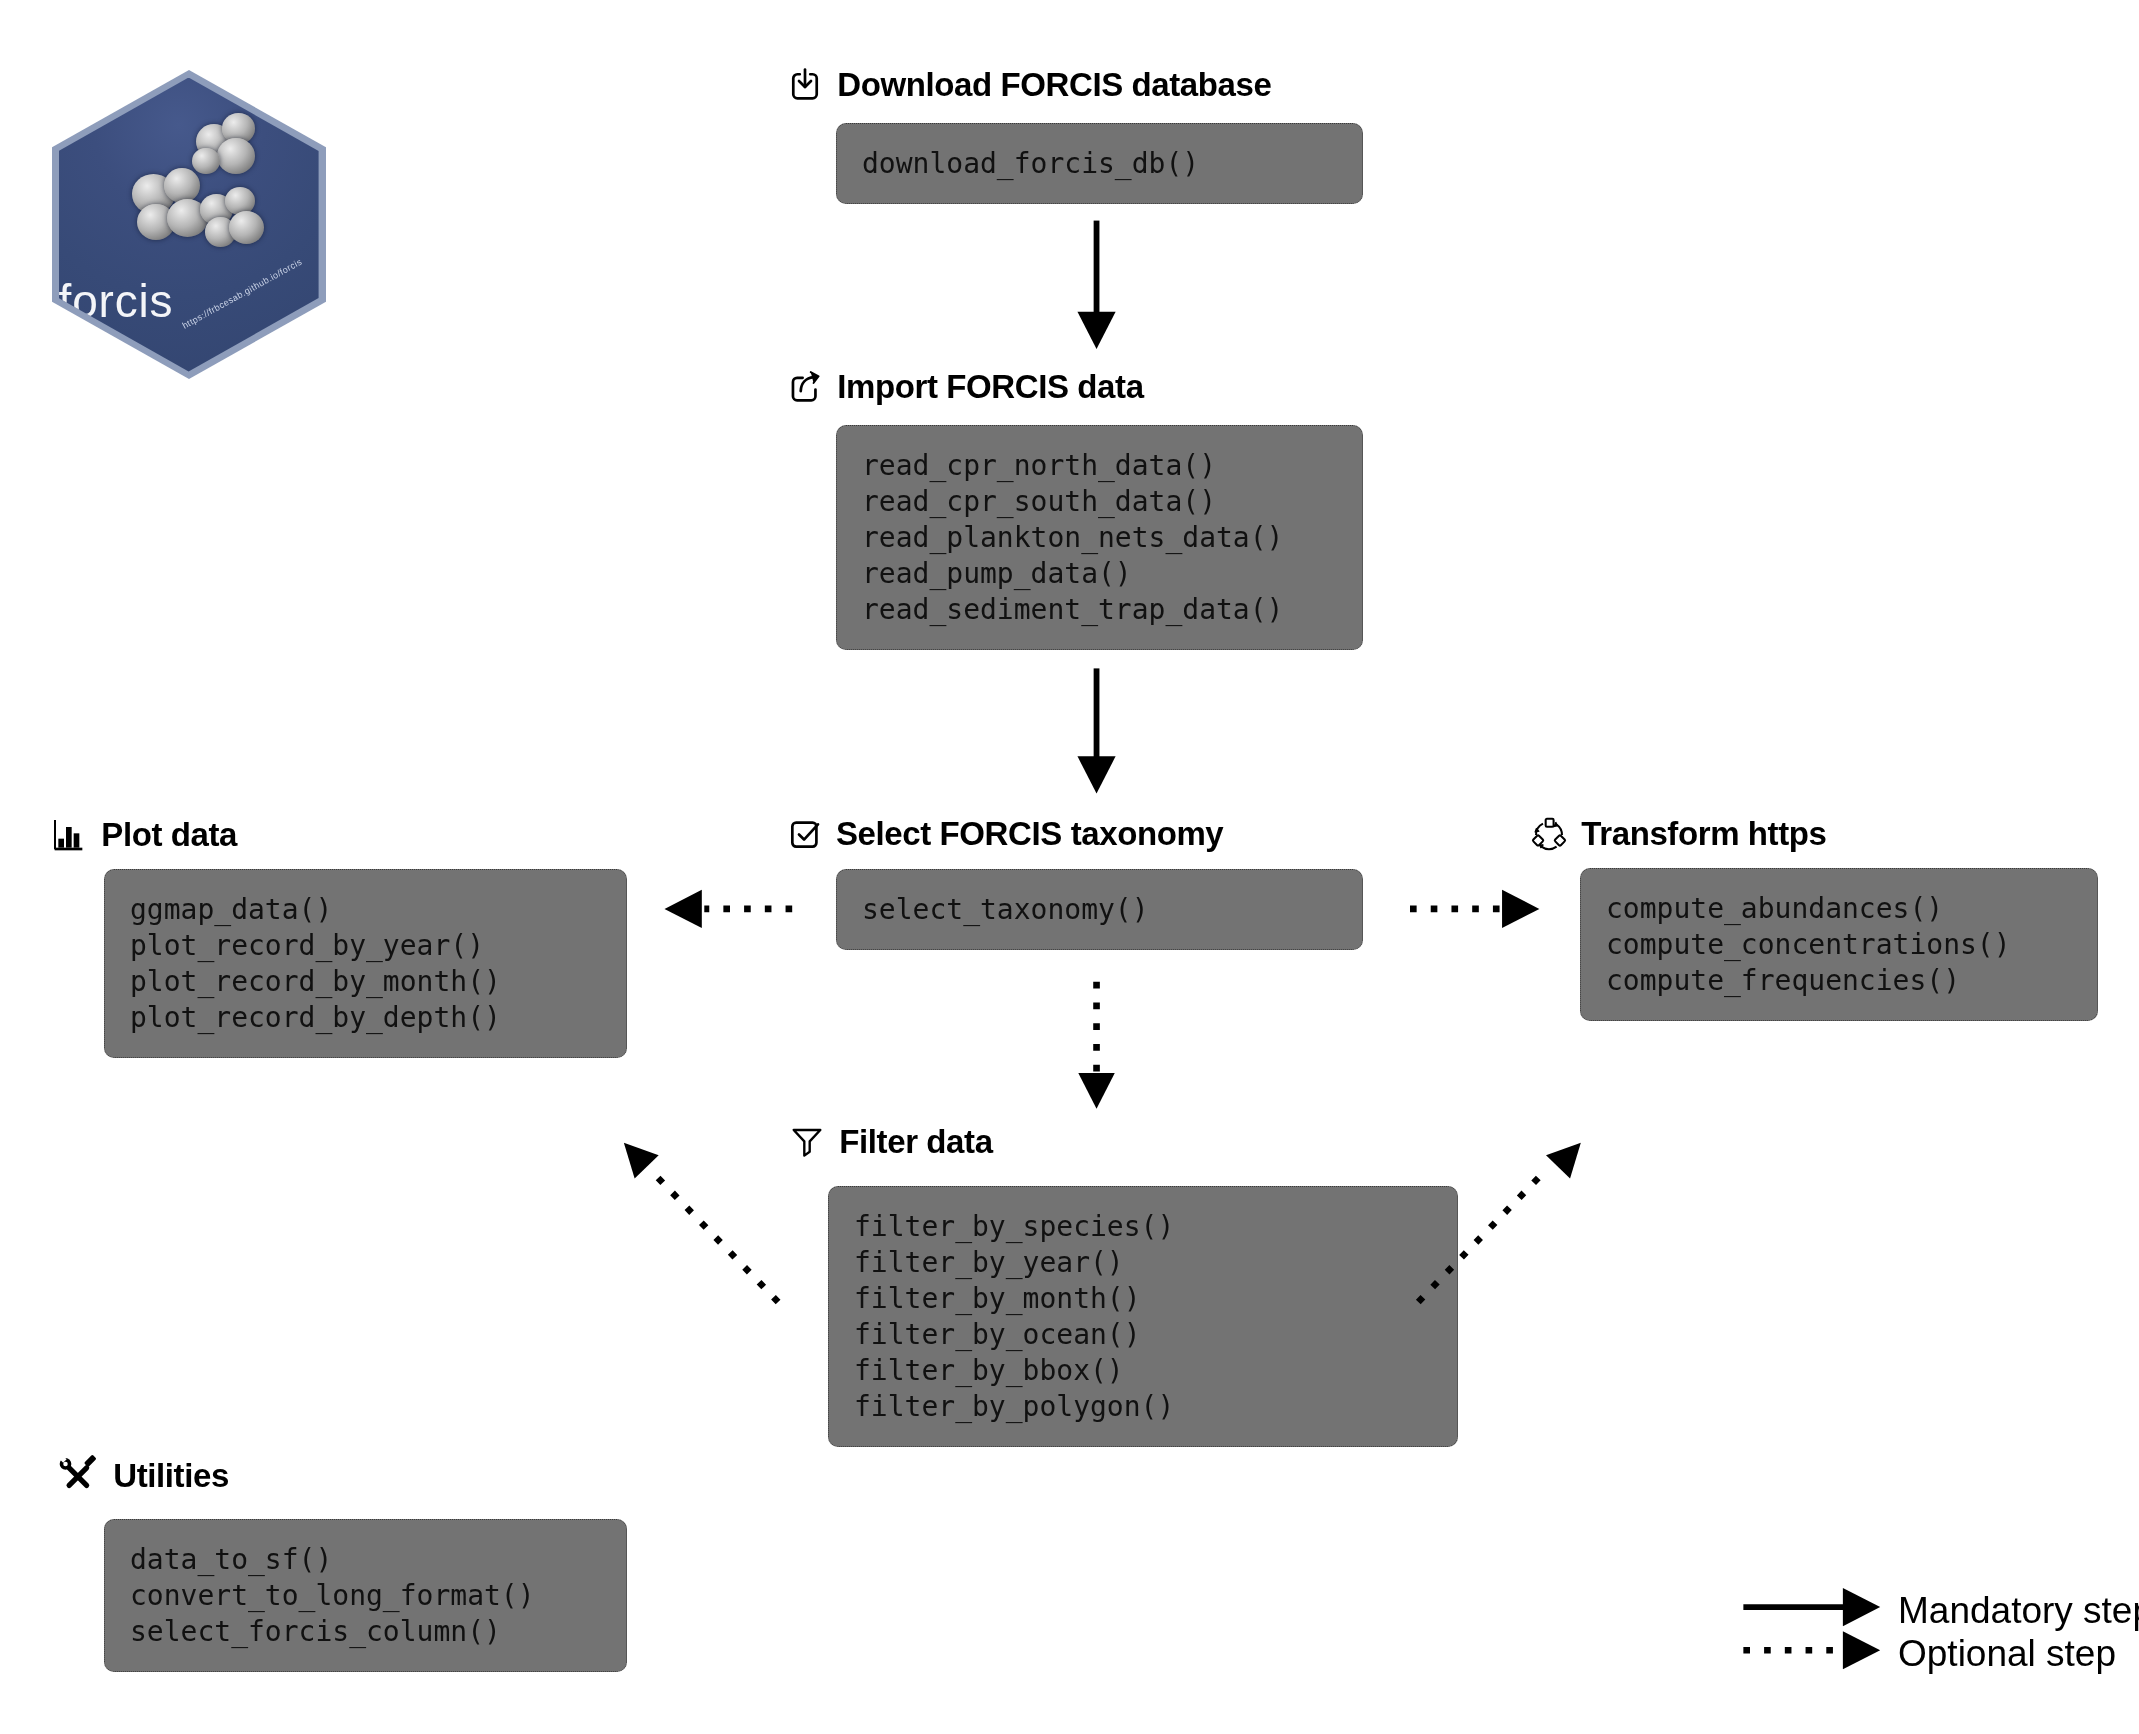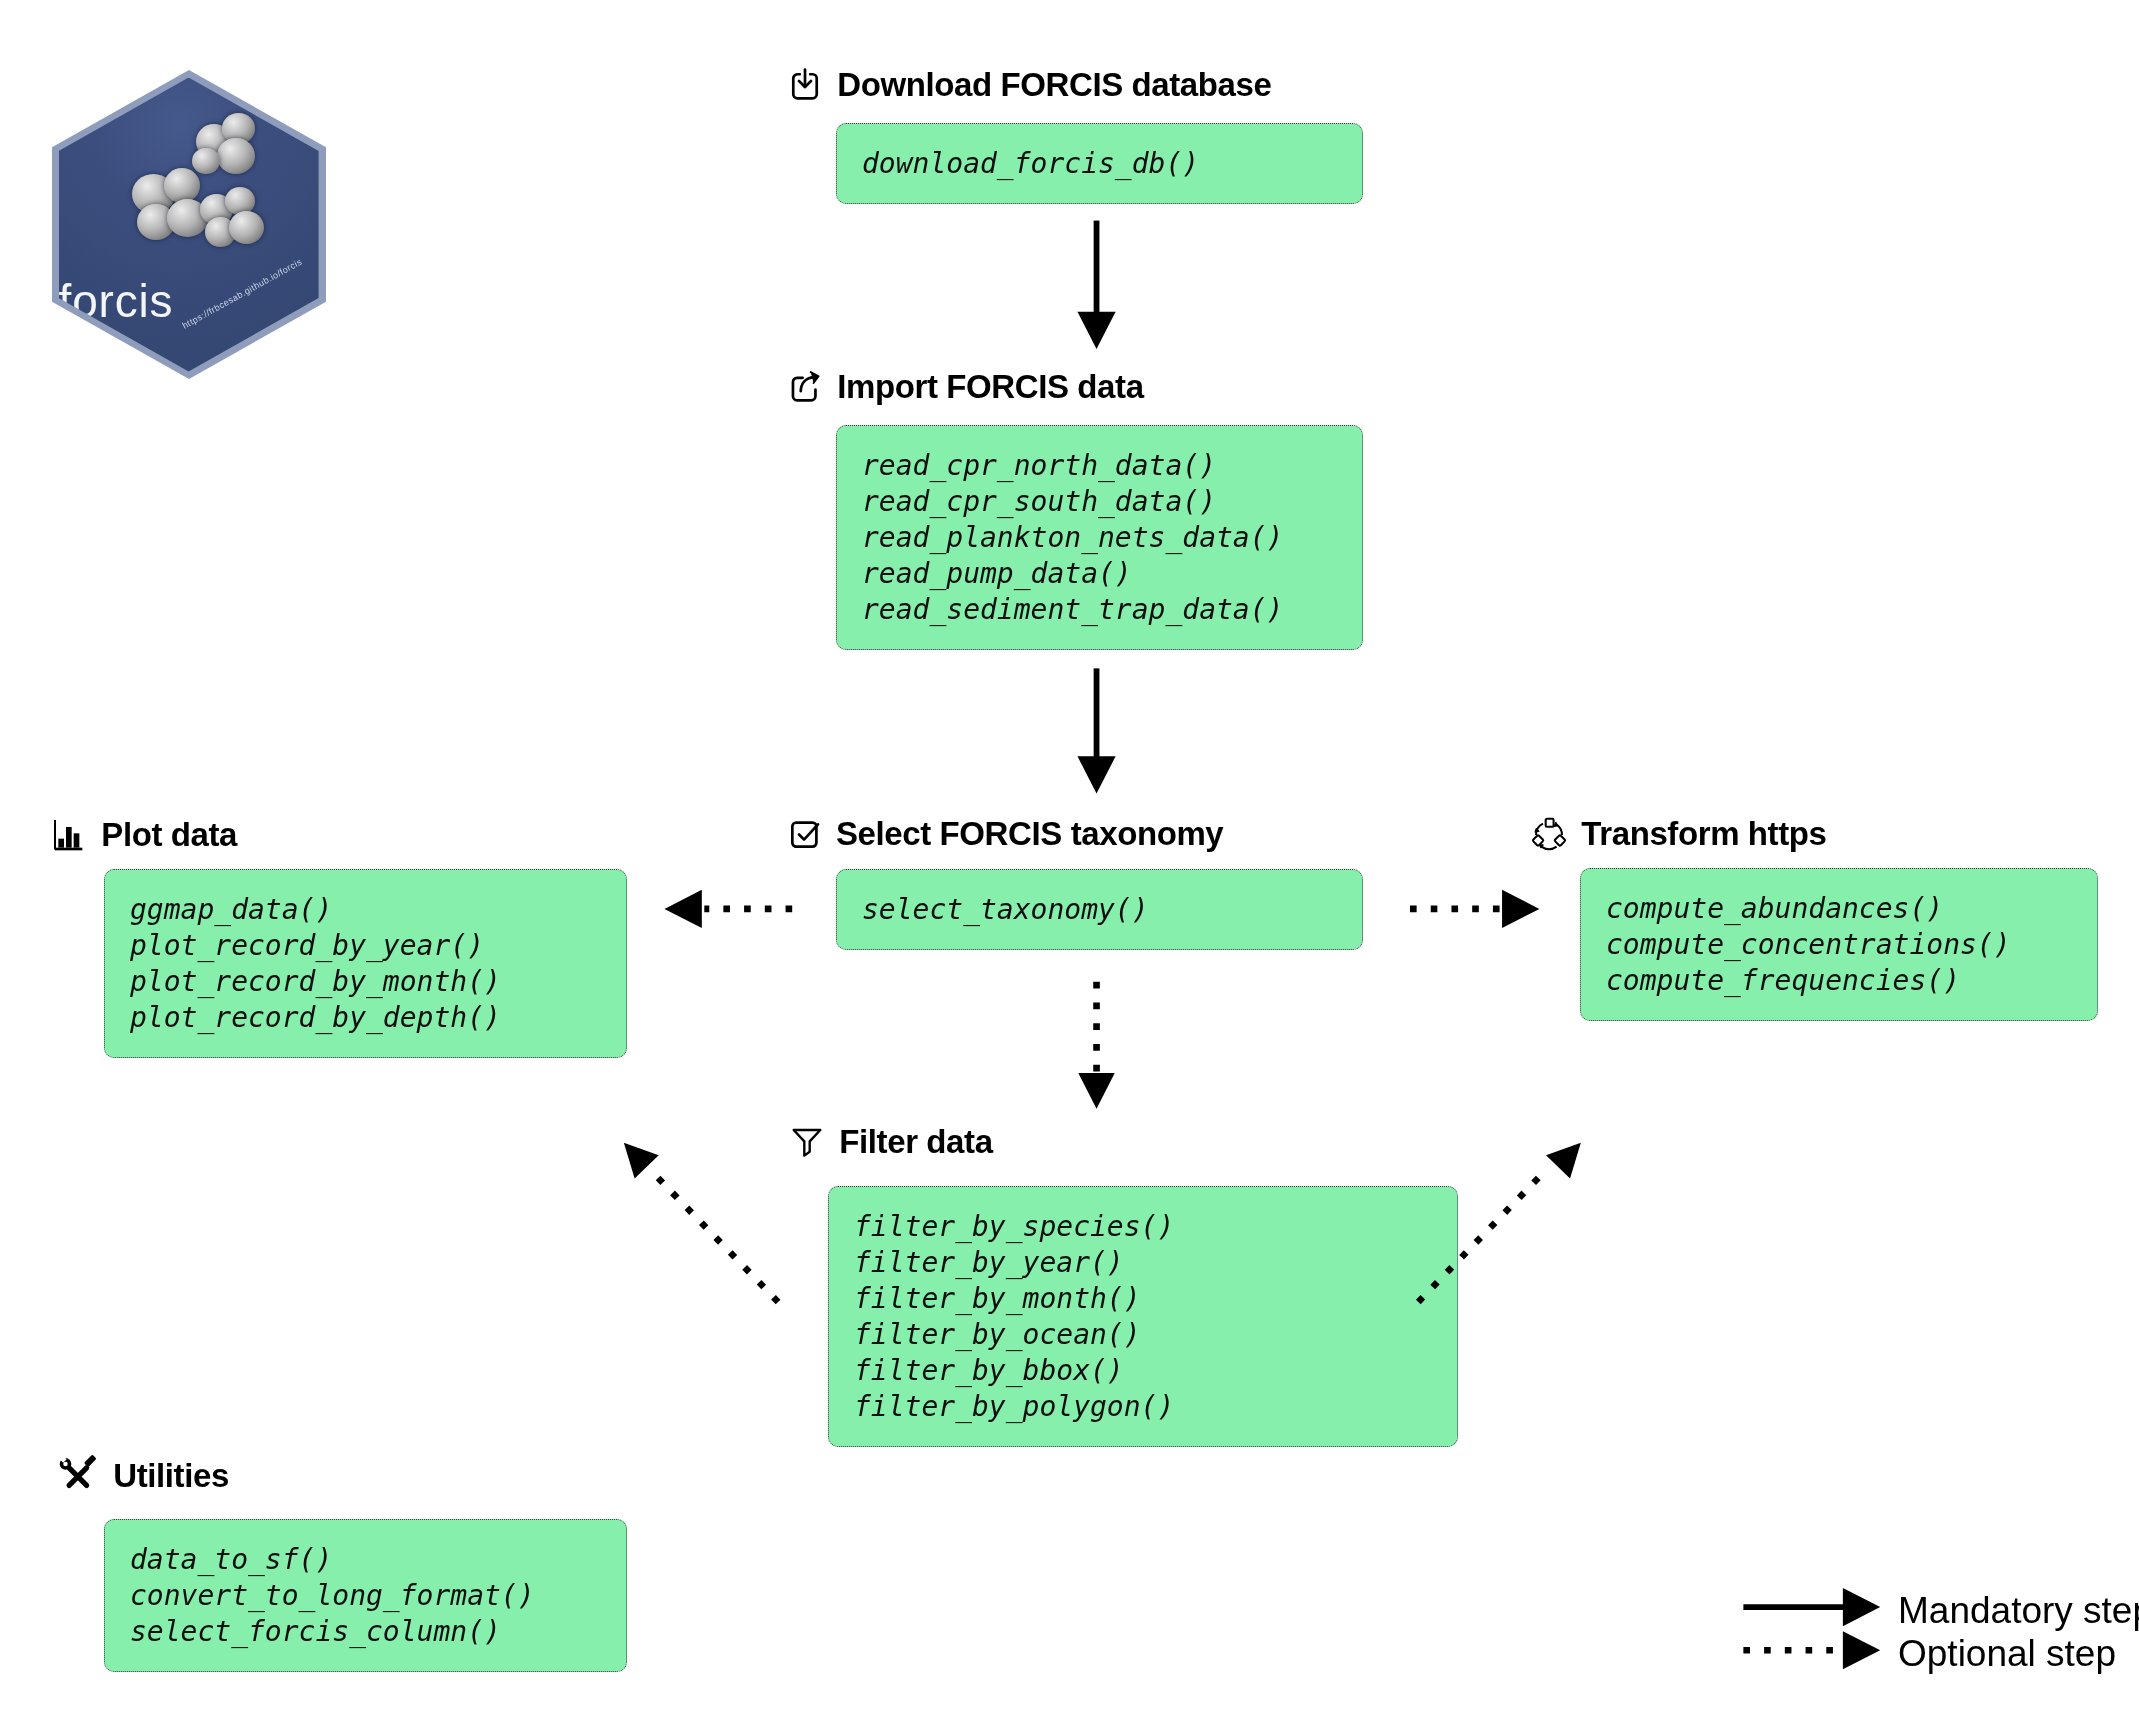--- a/index.html
+++ b/index.html
@@ -5,22 +5,22 @@
   html,body{margin:0;padding:0;background:#fff;}
   #canvas{position:relative;width:2140px;height:1734px;background:#ffffff;overflow:hidden;
           font-family:"Liberation Sans",sans-serif;color:#000;}
 
   
   .heading{position:absolute;display:flex;align-items:center;gap:13.3px;white-space:nowrap;}
   .heading .htxt{font-size:33px;font-weight:700;letter-spacing:-0.4px;color:#000;}
   .heading svg{display:block;}
 
   
-  .fbox{position:absolute;border:1.7px dotted #3a3a3a;border-radius:10px;background:#86efac;
-        padding:21.6px 25px;box-sizing:border-box;font-style:italic;}
+  .fbox{position:absolute;border:1.7px dotted #3a3a3a;border-radius:10px;background:#737373;
+        padding:21.6px 25px;box-sizing:border-box;}
   .code-line{font-family:"DejaVu Sans Mono","Liberation Mono",monospace;
              font-size:28px;line-height:36px;color:#111;white-space:pre;}
 
   
   #arrows{position:absolute;left:0;top:0;width:2140px;height:1734px;pointer-events:none;}
 
   
   .legend-label{position:absolute;font-size:37px;color:#000;white-space:nowrap;}
 
   

